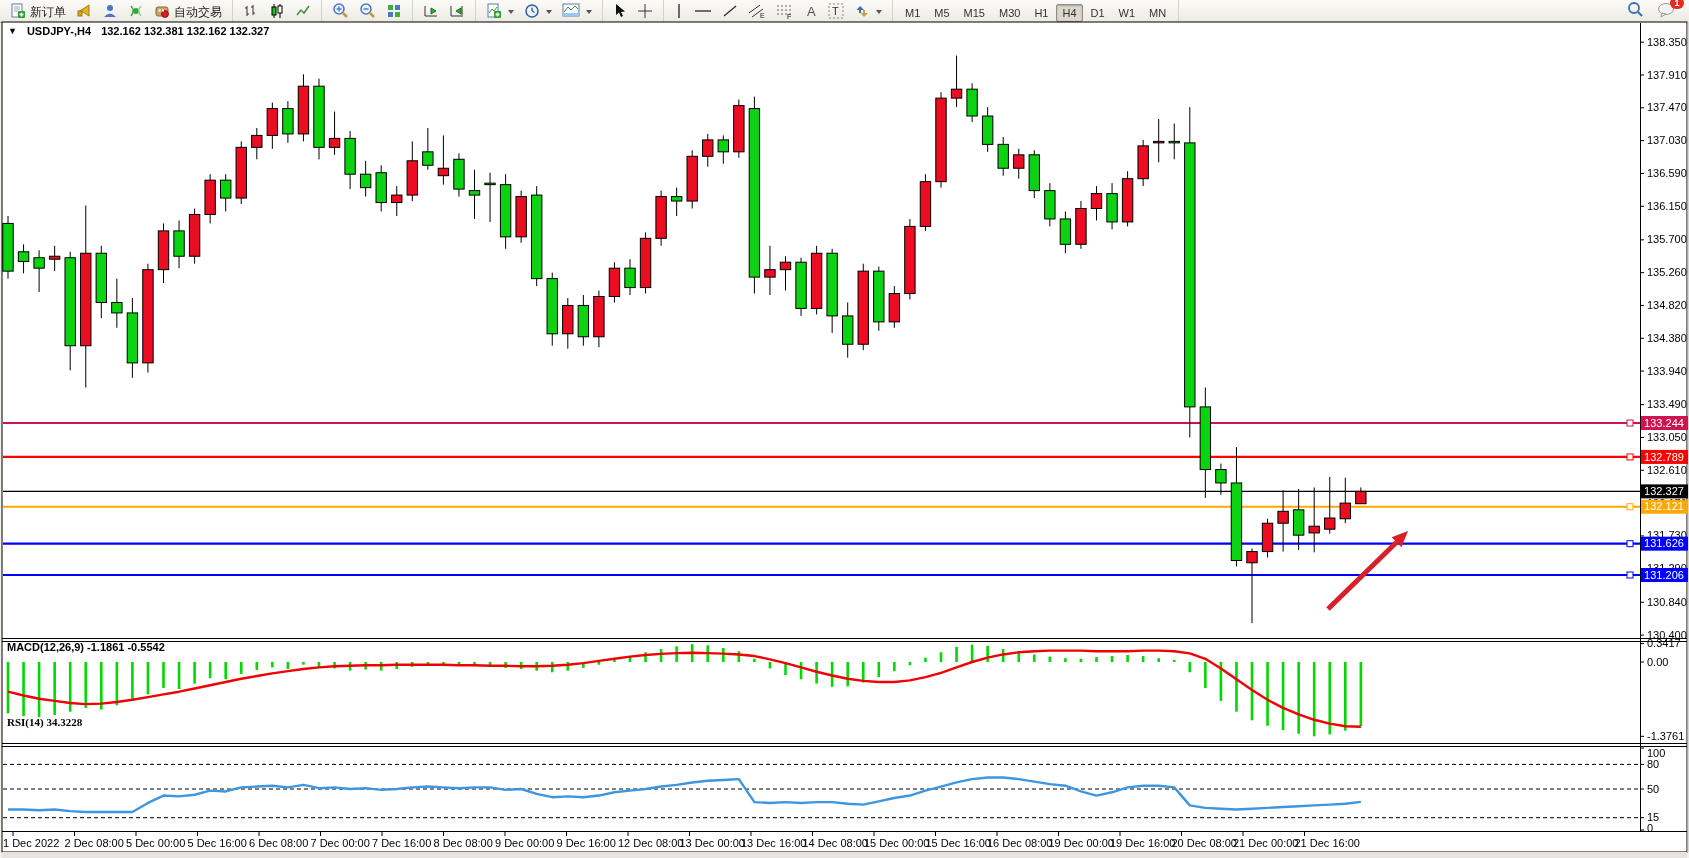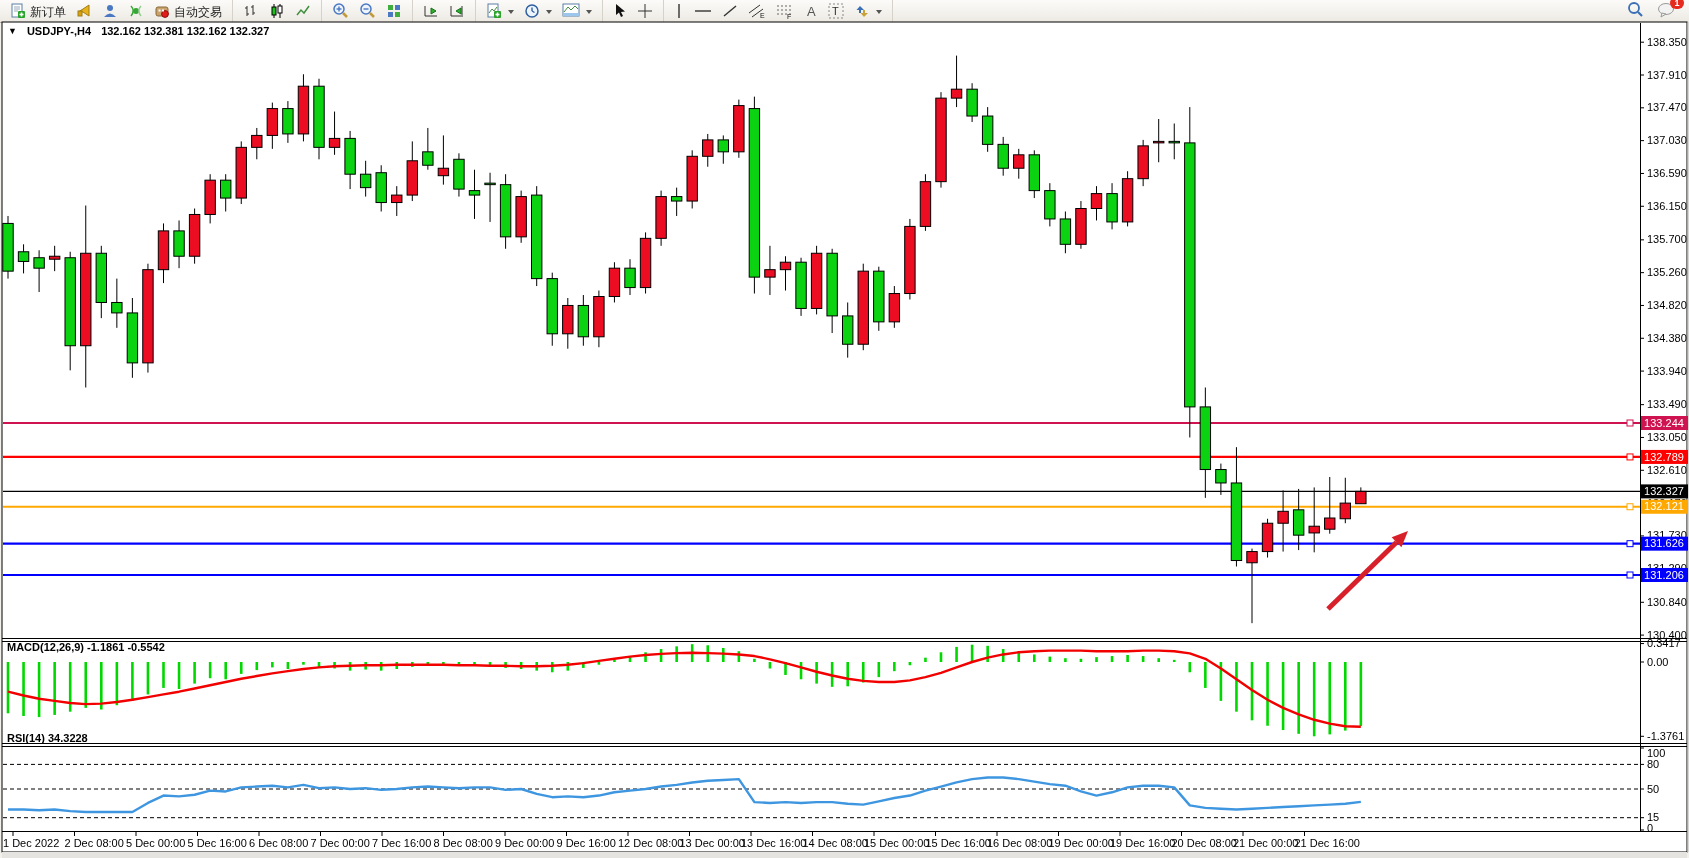--- a/index.html
+++ b/index.html
@@ -230,20 +230,31 @@
         </div>
       <div class="tbtn">
           <span><svg width="16" height="14">
               <polygon points="4,2 8,6 5,6 5,9 3,9 3,6 0.5,6" fill="#3a6fb5" transform="translate(2,0)"></polygon>
               <polygon points="4,12 0.5,8 3,8 3,5 5,5 5,8 8,8" fill="#c9a23a" transform="translate(6,1)"></polygon>
             </svg></span>
           <span class="caret"></span>
         </div>
     </div>
 
+    <div class="tgroup" id="tfGroup">
+        <div class="tf">M1</div>
+        <div class="tf">M5</div>
+        <div class="tf">M15</div>
+        <div class="tf">M30</div>
+        <div class="tf">H1</div>
+        <div class="tf active">H4</div>
+        <div class="tf">D1</div>
+        <div class="tf">W1</div>
+        <div class="tf">MN</div>
+      </div>
 
     <div class="spacer"></div>
     <div class="tbtn" style="margin-right:4px;">
         <span><svg width="17" height="17">
             <circle cx="7" cy="7" r="5" fill="none" stroke="#3a6fb5" stroke-width="1.8"></circle>
             <line x1="11" y1="11" x2="15" y2="15" stroke="#3a6fb5" stroke-width="2.2"></line>
           </svg></span>
       </div>
     <div class="tbtn" style="margin-right:10px;position:relative;">
       <span><svg width="18" height="16">
@@ -685,16 +696,16 @@
     </svg>
 
   <div class="infobar">
     <span class="tri">▼</span>
     <span>USDJPY-,H4</span>
     <span>132.162 132.381 132.162 132.327</span>
   </div>
   <div class="paneLabel" style="top:641px;">
     <span>MACD(12,26,9)</span> <span>-1.1861 -0.5542</span>
   </div>
-  <div class="paneLabel" style="top:732px;">
+  <div class="paneLabel" style="top:716px;font-family:Liberation Serif, serif;">
     <span>RSI(14)</span> <span>34.3228</span>
   </div>
 </div>
 
 </body></html>

